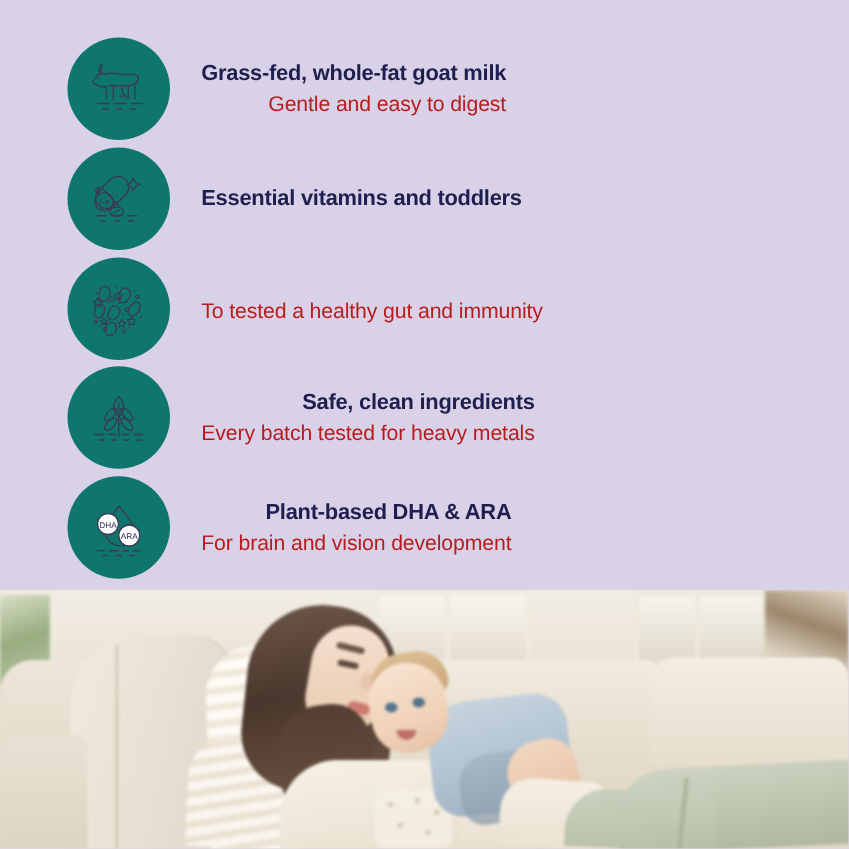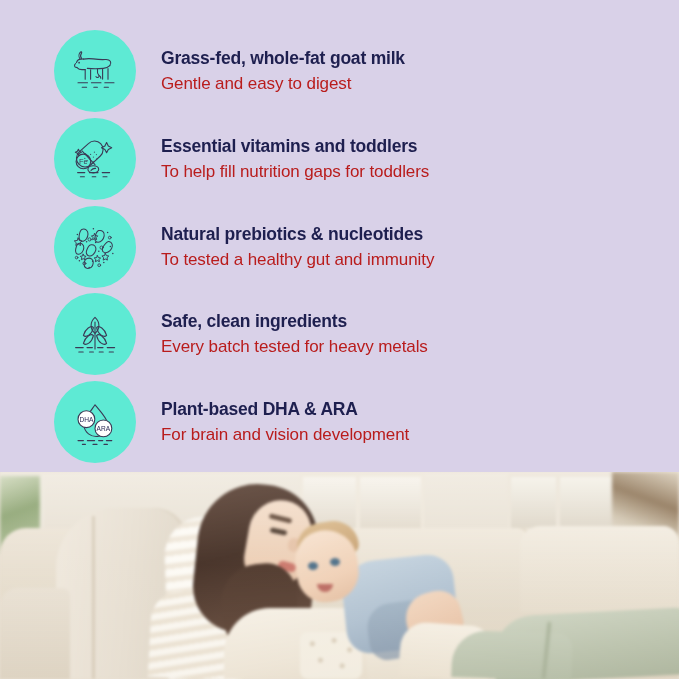--- a/index.html
+++ b/index.html
@@ -42,33 +42,34 @@
   .feature-row.r1 { top: 117px; }
   .feature-row.r2 { top: 205px; }
   .feature-row.r3 { top: 292px; }
   .feature-row.r4 { top: 380px; }
 
   .icon-badge {
     flex: 0 0 auto;
     width: 82px;
     height: 82px;
     border-radius: 50%;
-    background: #5eead4;
+    background: #0f766e;
     display: flex;
     align-items: center;
     justify-content: center;
     box-sizing: border-box;
   }
   .icon-badge svg { display: block; }
 
   .feature-text {
     margin-left: 25px;
     display: flex;
     flex-direction: column;
     justify-content: center;
+    align-items: flex-end;
   }
   .feature-title {
     font-size: 17.5px;
     font-weight: bold;
     color: #1e1f4f;
     letter-spacing: -0.2px;
     line-height: 1.25;
     white-space: nowrap;
   }
   .feature-sub {
@@ -380,21 +381,20 @@
             <path d="M25 40.4c1.3-1.5 3-2.2 4.6-2"></path>
             <path d="M40.6 12.6l1.7 3.4 3.4 1.7-3.4 1.7-1.7 3.4-1.7-3.4-3.4-1.7 3.4-1.7z"></path>
             <path d="M12.4 19.2l1 2 2 1-2 1-1 2-1-2-2-1 2-1z"></path>
             <path d="M11.6 42.6h7.2M23.4 42.6h8.6M36.2 42.6h7.4"></path>
             <path d="M14.4 46.8h4M26.2 46.8h3.6M37 46.8h4"></path>
           </svg>
         </span>
       </div>
       <div class="feature-text">
         <div class="feature-title">Essential vitamins and toddlers</div>
-        <div class="feature-sub">To help fill nutrition gaps for toddlers</div>
       </div>
     </div>
 
     <div class="feature-row r2">
       <div class="icon-badge">
         <span>
           <svg width="60" height="60" viewBox="0 0 60 60" fill="none" stroke="#3a3a55" stroke-width="1.05" stroke-linecap="round" stroke-linejoin="round">
             <path d="M16.8 12.4c3.3-1.2 6.3 1 6.2 4.6-.1 3.5-2.2 6.7-4.8 7.2-2.7.5-4.5-1.8-4.1-5 .4-3.2 1.4-5.9 2.7-6.8z"></path>
             <path d="M33.6 13.6c3.6-.9 6.2 1.7 5.6 5.3-.6 3.5-3.3 6.4-6 6.4-2.6 0-4-2.5-3.1-5.6.8-3 2.3-5.6 3.5-6.1z"></path>
             <path d="M44 24.6c3.1.6 4.3 3.8 2.6 6.9-1.7 3.1-5.2 5-7.5 3.9-2.3-1.1-2.4-4-.3-6.7 2-2.6 4.1-4.3 5.2-4.1z"></path>
@@ -427,21 +427,20 @@
                 <circle cx="38.8" cy="45.4" r=".75"></circle>
               <circle cx="12.4" cy="17.6" r=".75"></circle>
                 <circle cx="33.8" cy="34.2" r=".75"></circle>
               <circle cx="45.4" cy="29.6" r=".75"></circle>
                 <circle cx="24.2" cy="50.6" r=".75"></circle>
             </g>
           </svg>
         </span>
       </div>
       <div class="feature-text">
-        <div class="feature-title">Natural prebiotics &amp; nucleotides</div>
         <div class="feature-sub">To tested a healthy gut and immunity</div>
       </div>
     </div>
 
     <div class="feature-row r3">
       <div class="icon-badge">
         <span>
           <svg width="58" height="58" viewBox="0 0 58 58" fill="none" stroke="#3a3a55" stroke-width="1.1" stroke-linecap="round" stroke-linejoin="round">
             <path d="M29 12.4c2.6 2.4 3.9 5.2 3.9 8 0 2.8-1.3 5.6-3.9 8-2.6-2.4-3.9-5.2-3.9-8 0-2.8 1.3-5.6 3.9-8z"></path>
             <path d="M29 17v27"></path>

